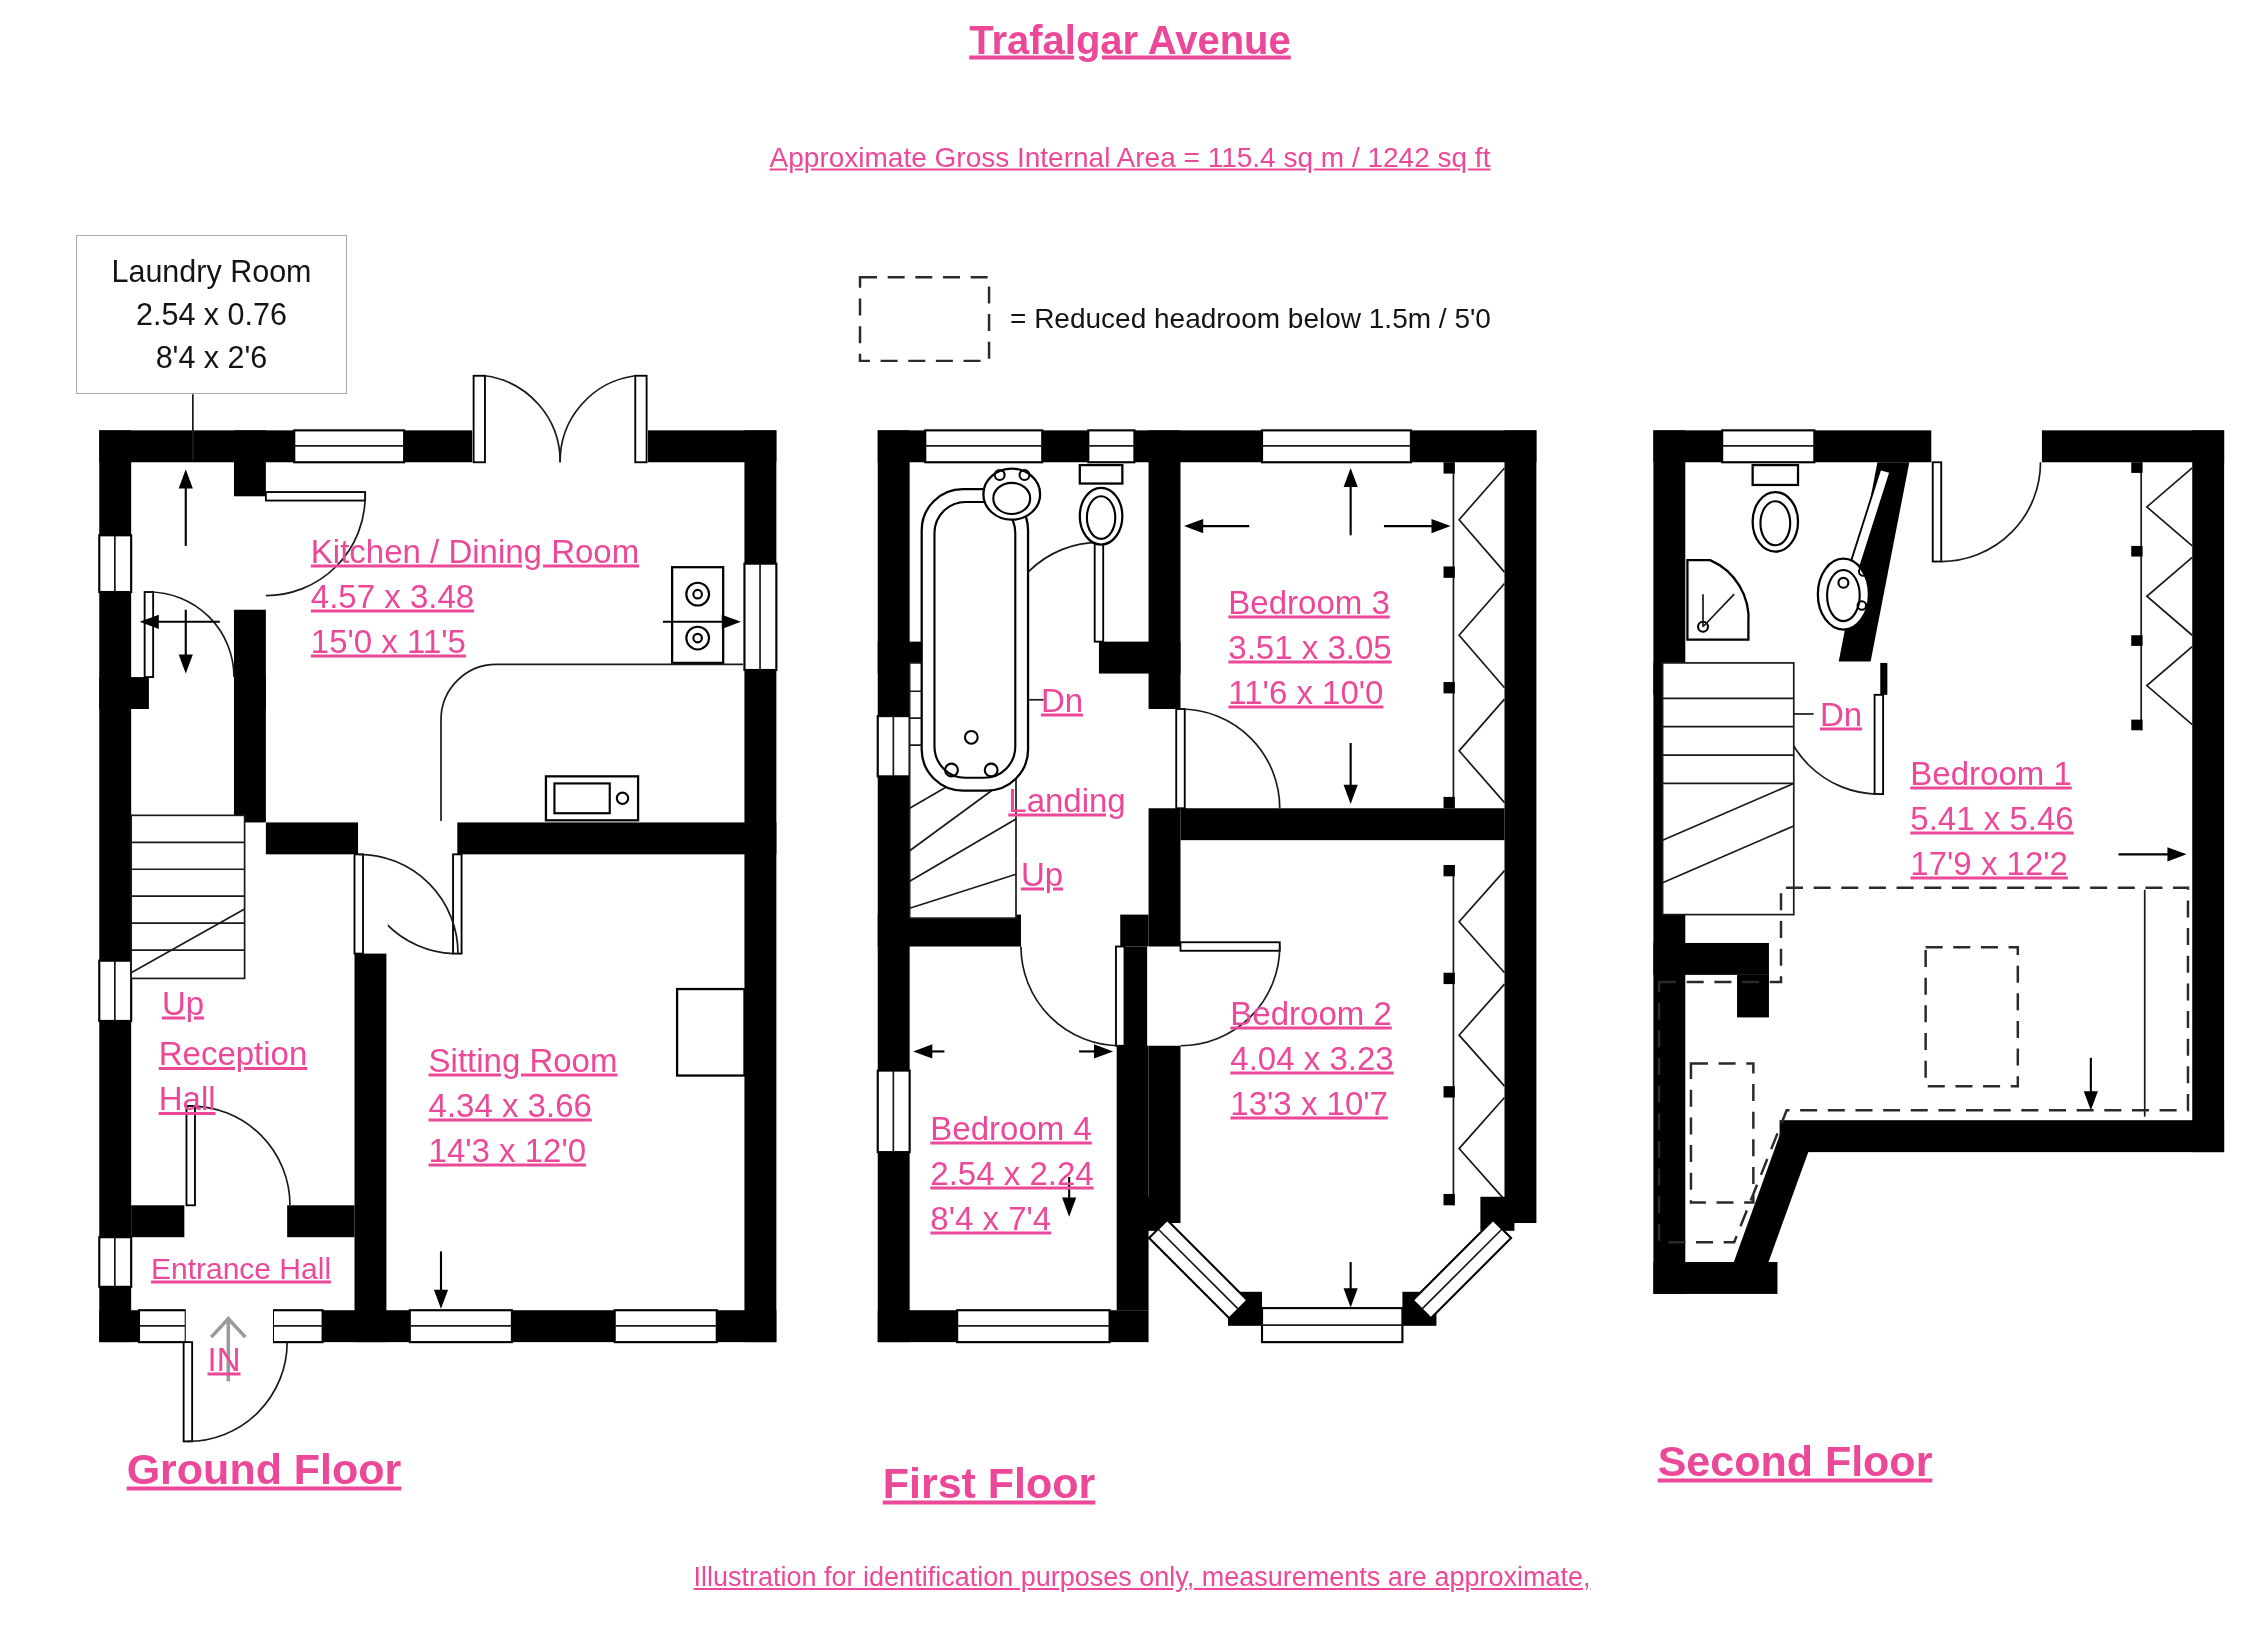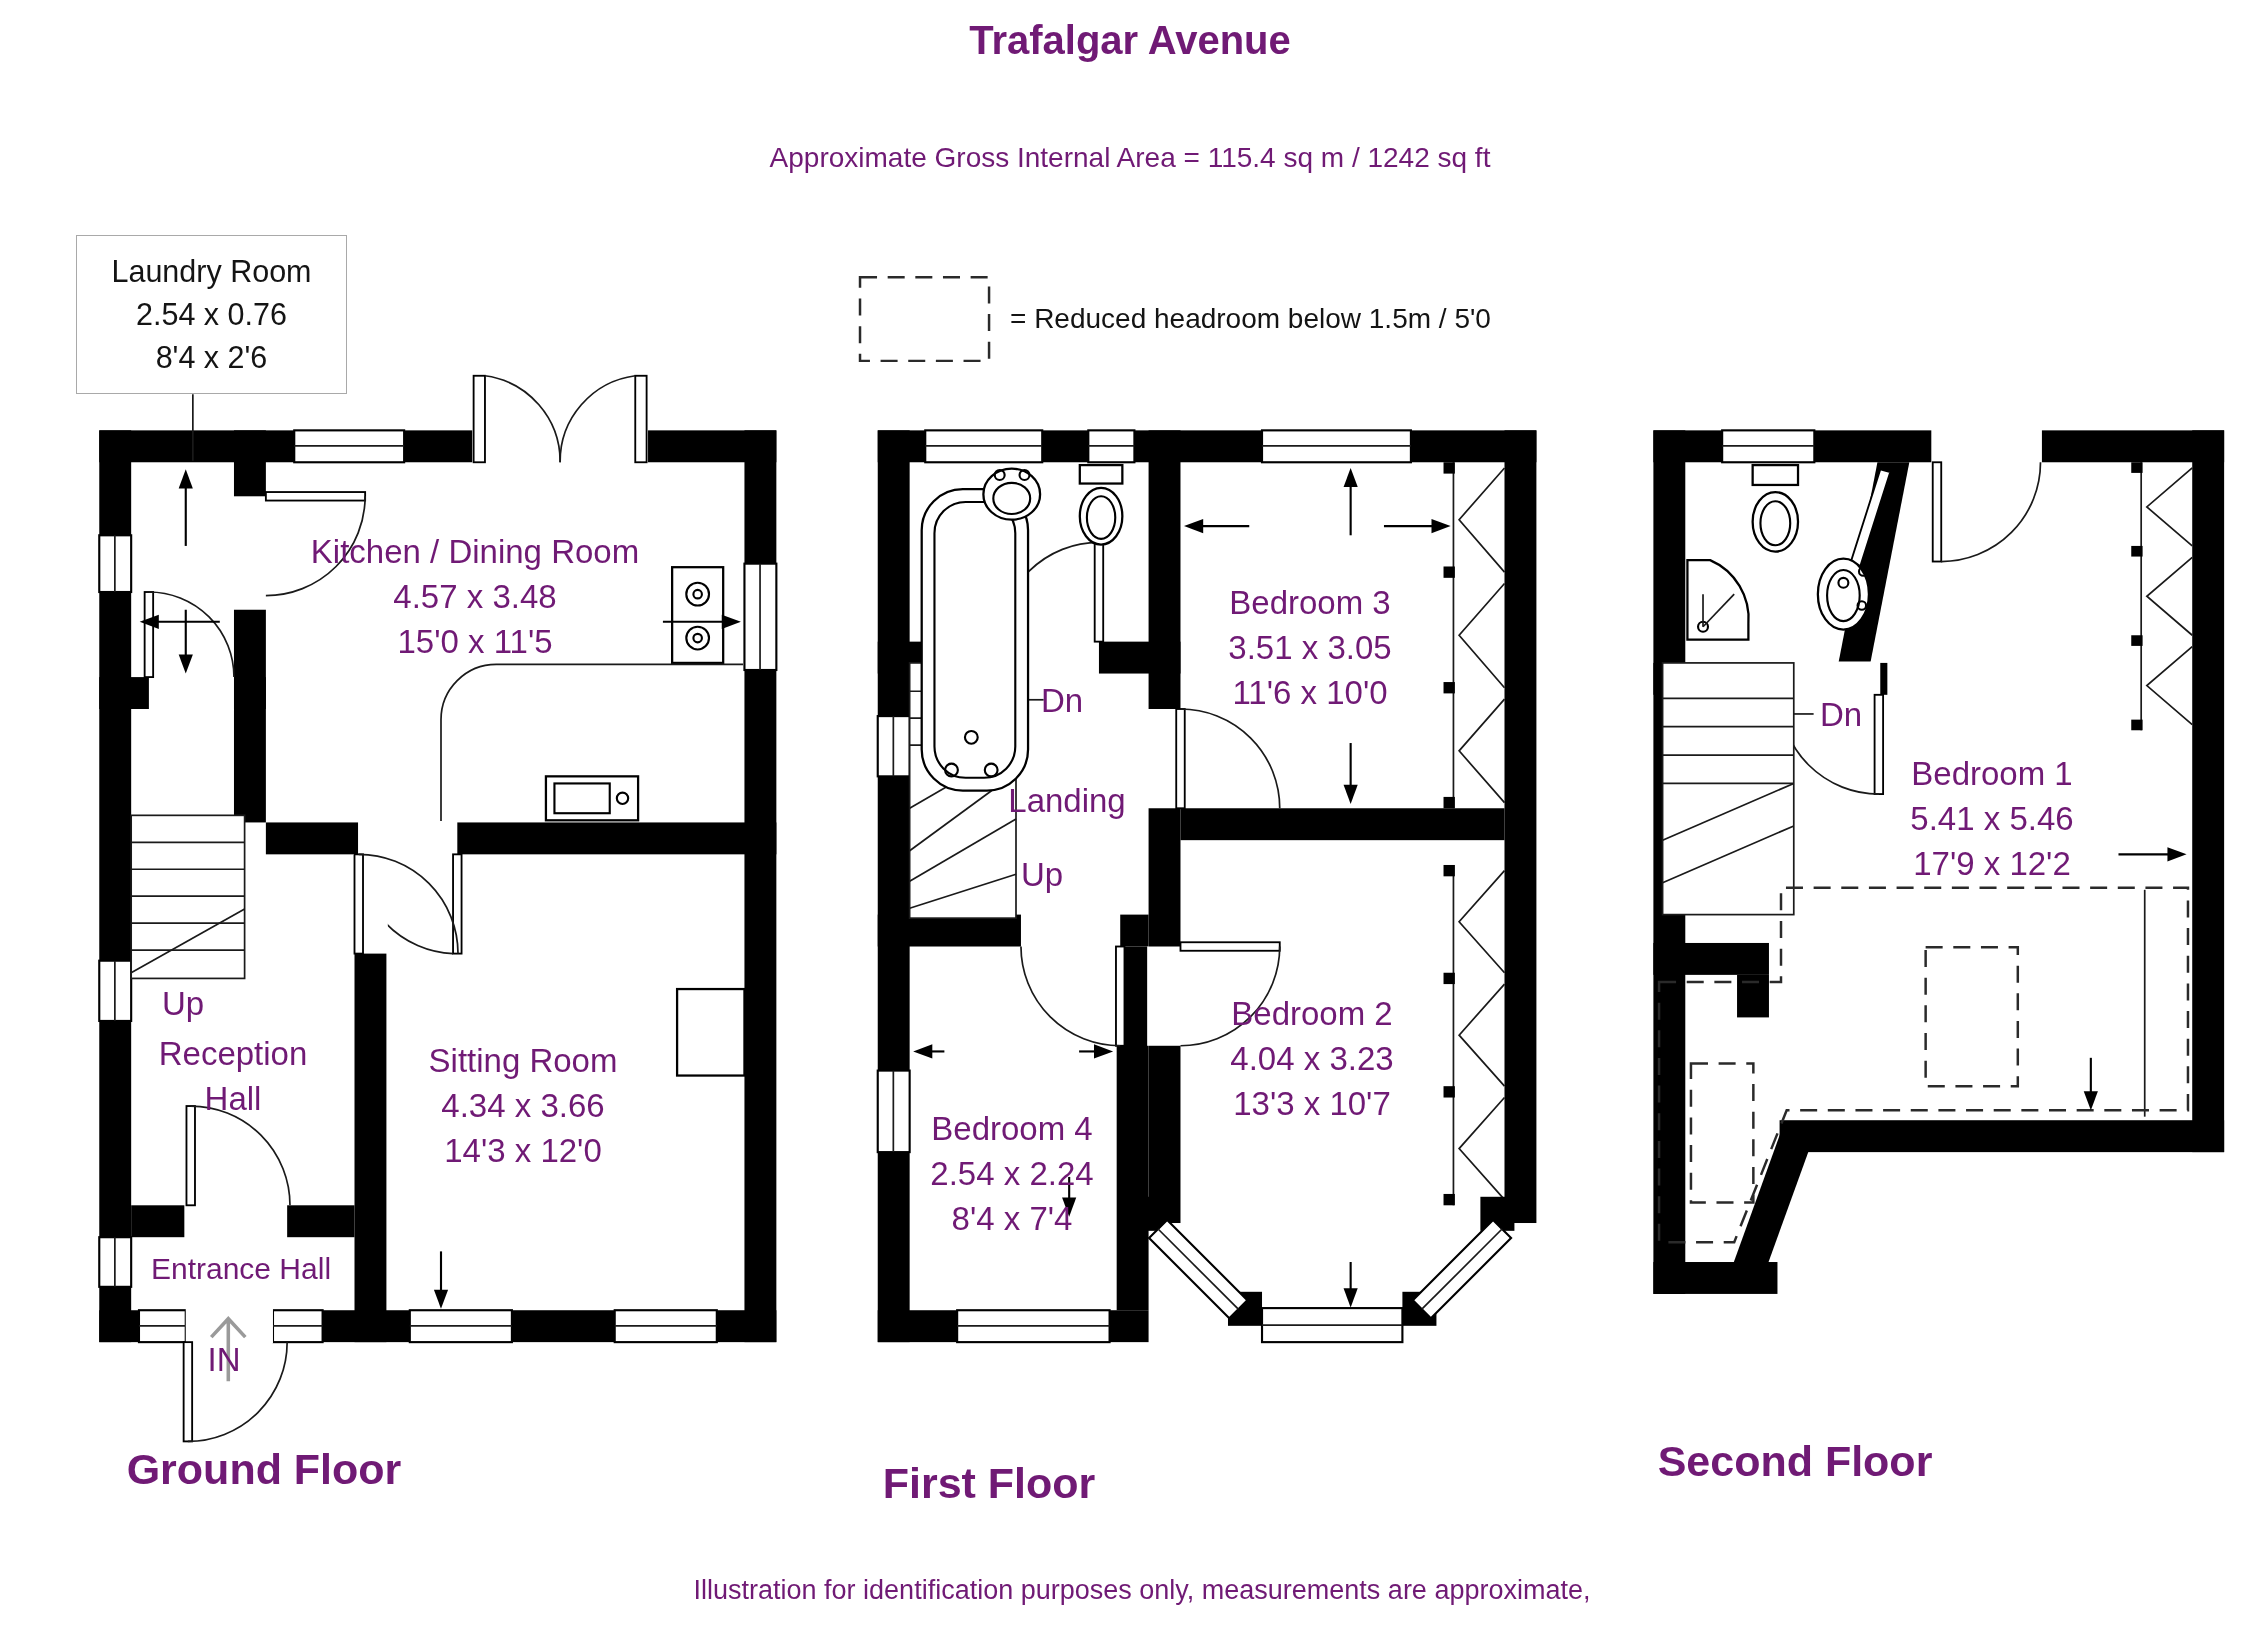--- a/index.html
+++ b/index.html
@@ -1,26 +1,26 @@
 <!DOCTYPE html>
 <html style="font-size:11.3px"><head>
 <meta charset="utf-8">
 <style>
   html,body{margin:0;padding:0;background:#fff;}
   #page{position:relative;width:2261px;height:1647px;background:#fff;overflow:hidden;
         font-family:"Liberation Sans", sans-serif;color:#111;}
   svg{position:absolute;left:0;top:0;}
-  .t{position:absolute;transform:translate(-50%,-50%);text-align:center;white-space:nowrap;
-     font-size:33px;line-height:45px;color:#701a75;}
+  .t{position:absolute;transform:translate(-50%,-50%);text-align:left;white-space:nowrap;
+     font-size:33px;line-height:45px;color:#ec4899;text-decoration:underline;}
   .single{line-height:33px;}
   .floorlbl{font-weight:bold;font-size:43px;}
   .title{font-weight:bold;font-size:40px;}
   .subtitle{font-size:28px;}
   .smalltxt{font-size:30px;}
-  .footer{font-size:27px;line-height:40px;margin-top:13px;}
+  .footer{font-size:27px;line-height:40px;}
   .legendtxt{position:absolute;transform:translate(0,-50%);font-size:28px;white-space:nowrap;color:#141414;}
   .callout{position:absolute;left:76px;top:235px;width:269px;height:157px;border:1.4px solid #a9a9a9;
      display:flex;flex-direction:column;justify-content:center;text-align:center;
      font-size:30.5px;line-height:43px;color:#141414;}
   .w{fill:#000;}
   .cut{fill:#fff;}
   .win{fill:#fff;stroke:#000;stroke-width:3;}
   .ln{fill:none;stroke:#000;stroke-width:3;}
   .thin{fill:none;stroke:#1a1a1a;stroke-width:2.4;}
   .fx{fill:#fff;stroke:#000;stroke-width:3.2;}

